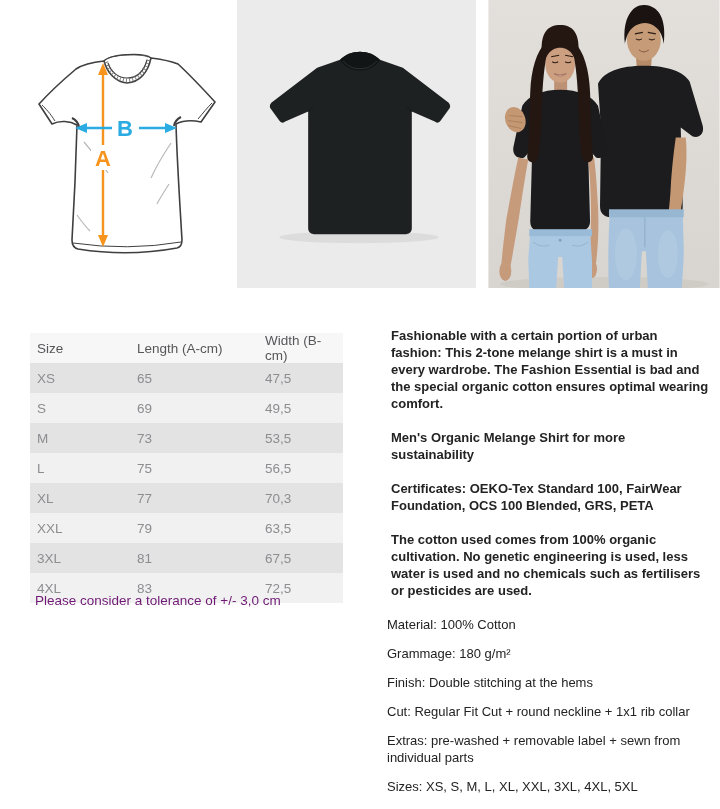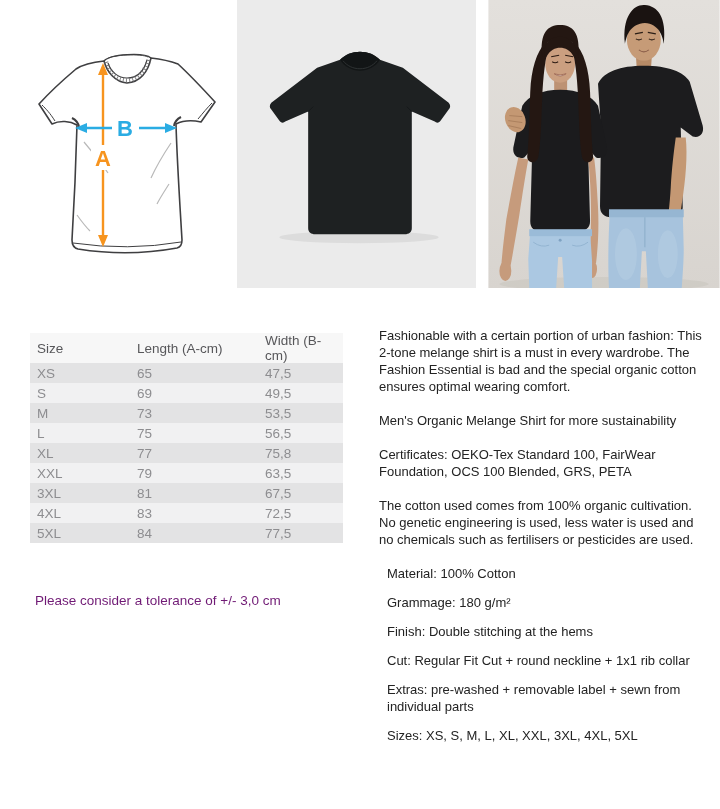--- a/index.html
+++ b/index.html
@@ -25,36 +25,36 @@
     padding-left:48px;
   }
   #size-table col.c1{width:100px;}
   #size-table col.c2{width:128px;}
   #size-table col.c3{width:85px;}
   #size-table th{
     height:25px;text-align:left;font-weight:normal;
     color:#57575a;background:#f7f7f7;padding:0 0 0 7px;
   }
   #size-table td{
-    height:20px;color:#8d8d90;padding:0 0 0 7px;
+    height:30px;color:#8d8d90;padding:0 0 0 7px;
   }
   #size-table tbody tr:nth-child(odd) td{background:#e3e3e4;}
   #size-table tbody tr:nth-child(even) td{background:#f1f1f2;}
 
   #tolerance-note{
     position:absolute;left:35px;top:593px;
     font-size:13.5px;color:#701a75;
   }
 
   
   #description{
     position:absolute;left:375px;top:327px;width:335px;
     font-size:13px;line-height:17px;color:#232323;
   }
-  #description p{margin:0 0 17px 4px;}
+  #description p{margin:0 0 17px 16px;font-weight:bold;}
   #description .specs div{margin:12px;}
 
   svg text.measure-label{font-family:"Liberation Sans", sans-serif;font-weight:bold;font-size:22px;}
 </style>
 </head>
 <body>
 
 <div id="stage">
 
   <div id="diagram-panel">
@@ -243,41 +243,36 @@
         <td>53,5</td>
       </tr>
       <tr>
         <td>L</td>
         <td>75</td>
         <td>56,5</td>
       </tr>
       <tr>
         <td>XL</td>
         <td>77</td>
-        <td>75,8</td>
+        <td>70,3</td>
       </tr>
       <tr>
         <td>XXL</td>
         <td>79</td>
         <td>63,5</td>
       </tr>
       <tr>
         <td>3XL</td>
         <td>81</td>
         <td>67,5</td>
       </tr>
       <tr>
         <td>4XL</td>
         <td>83</td>
         <td>72,5</td>
-      </tr>
-      <tr>
-        <td>5XL</td>
-        <td>84</td>
-        <td>77,5</td>
       </tr>
     </tbody>
   </table>
 
   <div id="tolerance-note">Please consider a tolerance of +/- 3,0 cm</div>
 
   <div id="description">
     <p>Fashionable with a certain portion of urban fashion: This 2-tone melange shirt is a must in every wardrobe. The Fashion Essential is bad and the special organic cotton ensures optimal wearing comfort.</p>
     <p>Men's Organic Melange Shirt for more sustainability</p>
     <p>Certificates: OEKO-Tex Standard 100, FairWear Foundation, OCS 100 Blended, GRS, PETA</p>

